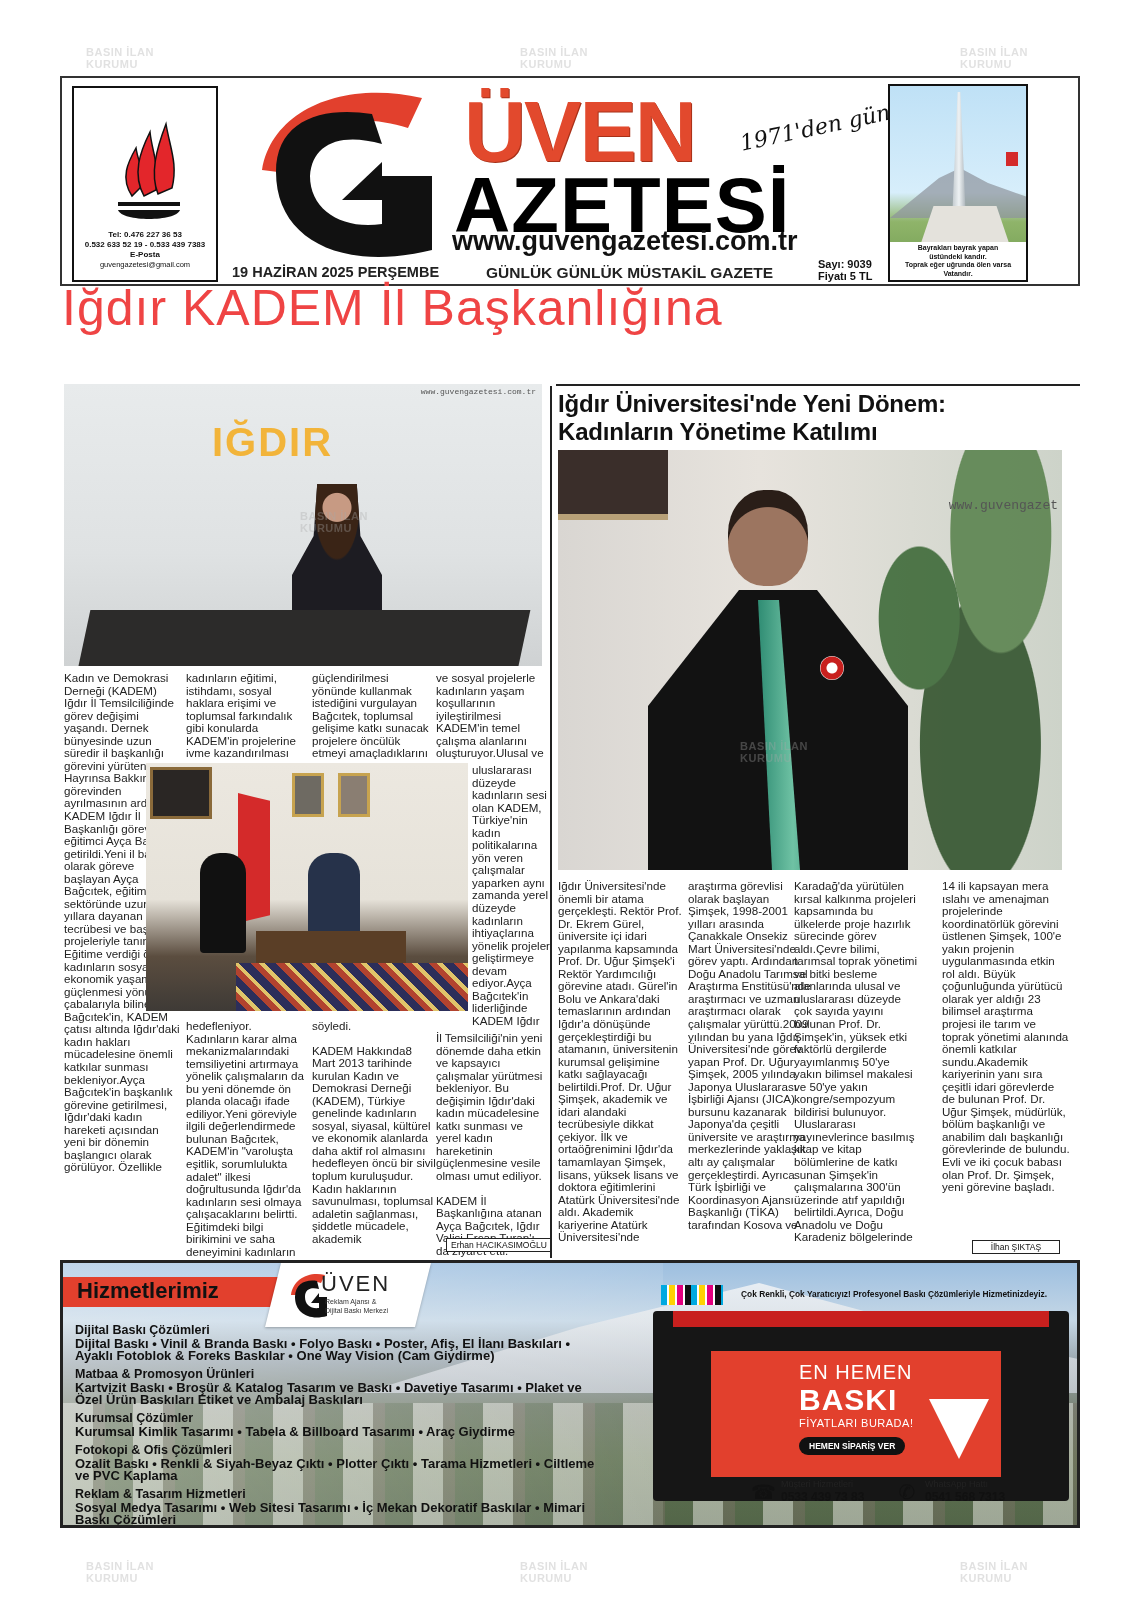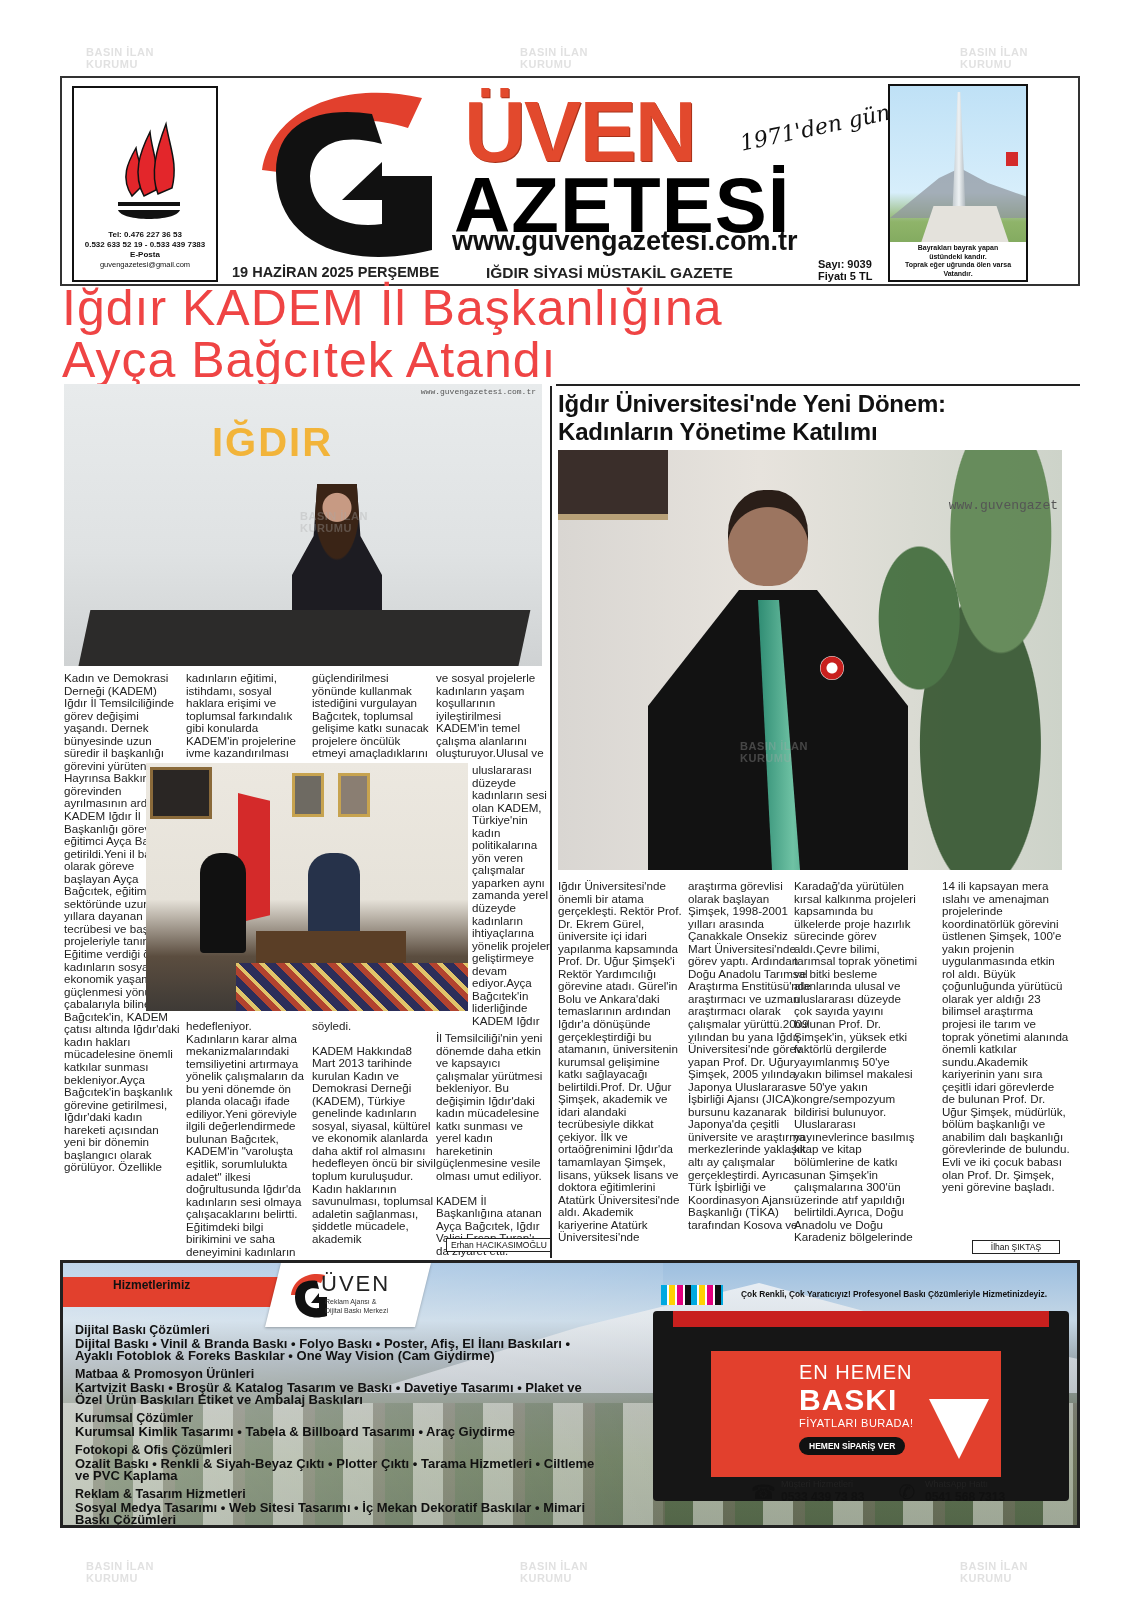--- a/index.html
+++ b/index.html
@@ -65,21 +65,21 @@
   .photo-c .stole { position: absolute; left: 200px; top: 150px; width: 70px; height: 270px; background: linear-gradient(90deg,#2f8c73,#6fc2a4,#2f8c73); clip-path: polygon(0 0,30% 0,60% 100%,20% 100%); }
   .photo-c .head { position: absolute; left: 170px; top: 40px; width: 80px; height: 96px; border-radius: 45%; background: radial-gradient(circle at 50% 60%, #9c7560 0 40px, transparent 41px), #2a1e18; }
   .photo-c .rosette { position: absolute; left: 262px; top: 206px; width: 24px; height: 24px; border-radius: 50%; background: radial-gradient(circle,#fff 0 5px,#c8201e 6px 11px,#fff 12px); }
 
   
   .ad { position: absolute; left: 60px; top: 1260px; width: 1020px; height: 268px; border: 3px solid #222; overflow: hidden; background: linear-gradient(180deg,#9dbfe0 0%,#c5d7e6 22%,#9aa6ae 38%,#7b8577 55%,#6a7b5a 75%,#55674a 100%); }
   .ad .mtn { position: absolute; left: 300px; top: 20px; width: 720px; height: 110px; background: linear-gradient(#f2f4f6,#c6ccd3); clip-path: polygon(0 100%, 30% 40%, 55% 0, 75% 35%, 100% 70%, 100% 100%); opacity: .85; }
   .ad .town { position: absolute; left: 0; top: 140px; width: 1020px; height: 130px; background: repeating-linear-gradient(90deg, rgba(230,230,225,.5) 0 30px, rgba(120,110,100,.4) 30px 42px, rgba(80,100,70,.4) 42px 70px); }
   .ad .veil { position: absolute; left: 0; top: 0; width: 600px; height: 268px; background: linear-gradient(90deg, rgba(255,255,255,.35), rgba(255,255,255,.1)); }
   .ad-title-bar { position: absolute; left: 0; top: 14px; width: 318px; height: 30px; background: #e2402d; transform: skewX(0deg); }
-  .ad-title { position: absolute; left: 14px; top: 15px; font-size: 12px; font-weight: bold; color: #111; margin-left: 36px; }
+  .ad-title { position: absolute; left: 14px; top: 15px; font-size: 22px; font-weight: bold; color: #111; }
   .ad-logo-card { position: absolute; left: 210px; top: 0px; width: 150px; height: 64px; background: #fff; transform: skewX(-14deg); box-shadow: 0 1px 3px rgba(0,0,0,.3); }
   .ad-logo { position: absolute; left: 218px; top: 6px; width: 140px; height: 56px; }
   .ad-logo .g { position: absolute; left: 4px; top: 2px; width: 44px; height: 48px; }
   .ad-logo .uven { position: absolute; left: 40px; top: 2px; font-size: 22px; color: #222; letter-spacing: 2px; }
   .ad-logo .sub { position: absolute; left: 44px; top: 28px; font-size: 7px; line-height: 9px; color: #333; }
   .ad-sections { position: absolute; left: 12px; top: 46px; width: 520px; margin-top: 9px; }
   .ad-sec-title { font-size: 12.5px; font-weight: bold; color: #111; line-height: 16px; margin-top: 4px; }
   .ad-sec-items { font-size: 13px; font-weight: bold; color: #111; line-height: 12px; }
   .ad-tagline { position: absolute; left: 678px; top: 26px; font-size: 8.4px; font-weight: bold; color: #111; }
   .printer { position: absolute; left: 590px; top: 48px; width: 416px; height: 190px; background: #161616; border-radius: 4px; }
@@ -121,42 +121,41 @@
 
   <svg class="logo-g" viewBox="0 0 230 180">
     <path d="M30 90 C40 30 110 0 190 18 L176 48 C120 30 64 44 46 92 Z" fill="#e2402d"></path>
     <path d="M44 92 C44 40 90 26 140 34 L150 64 C108 52 80 64 78 96 C78 130 110 150 150 144 L150 120 L110 120 L150 82 L150 96 L200 96 L200 170 C110 192 44 160 44 92 Z" fill="#111"></path>
   </svg>
   <div class="logo-uven">ÜVEN</div>
   <div class="logo-since">1971'den günümüze..</div>
   <div class="logo-azetesi">AZETESİ</div>
   <div class="logo-url">www.guvengazetesi.com.tr</div>
   <div class="date-line">19 HAZİRAN 2025 PERŞEMBE</div>
-  <div class="daily-line">IĞDIR SİYASİ MÜSTAKİL GAZETE</div>
+  <div class="daily-line">GÜNLÜK GÜNLÜK MÜSTAKİL GAZETE</div>
   <div class="issue">
     <div>Sayı: 9039</div>
     <div>Fiyatı 5 TL</div>
   </div>
 
   <div class="monument-box">
     <div class="mountain"></div>
     <div class="monument"></div>
     <div class="monument-base"></div>
     <div class="flag-mini"></div>
     <div class="monument-caption">
       <div>Bayrakları bayrak yapan</div>
       <div>üstündeki kandır.</div>
       <div>Toprak eğer uğrunda ölen varsa Vatandır.</div>
     </div>
   </div>
 </div>
 
 <div class="headline">
   <div>Iğdır KADEM İl Başkanlığına</div>
-  <div>Ayça Bağcıtek Atandı</div>
 </div>
 
 <div class="photo-a">
   <div class="iğdir-sign">IĞDIR</div>
   <div class="url-mark">www.guvengazetesi.com.tr</div>
   <div class="person"></div>
   <div class="desk"></div>
 </div>
 
 <div class="col" style="left:64px; top:672px; width:118px;">

